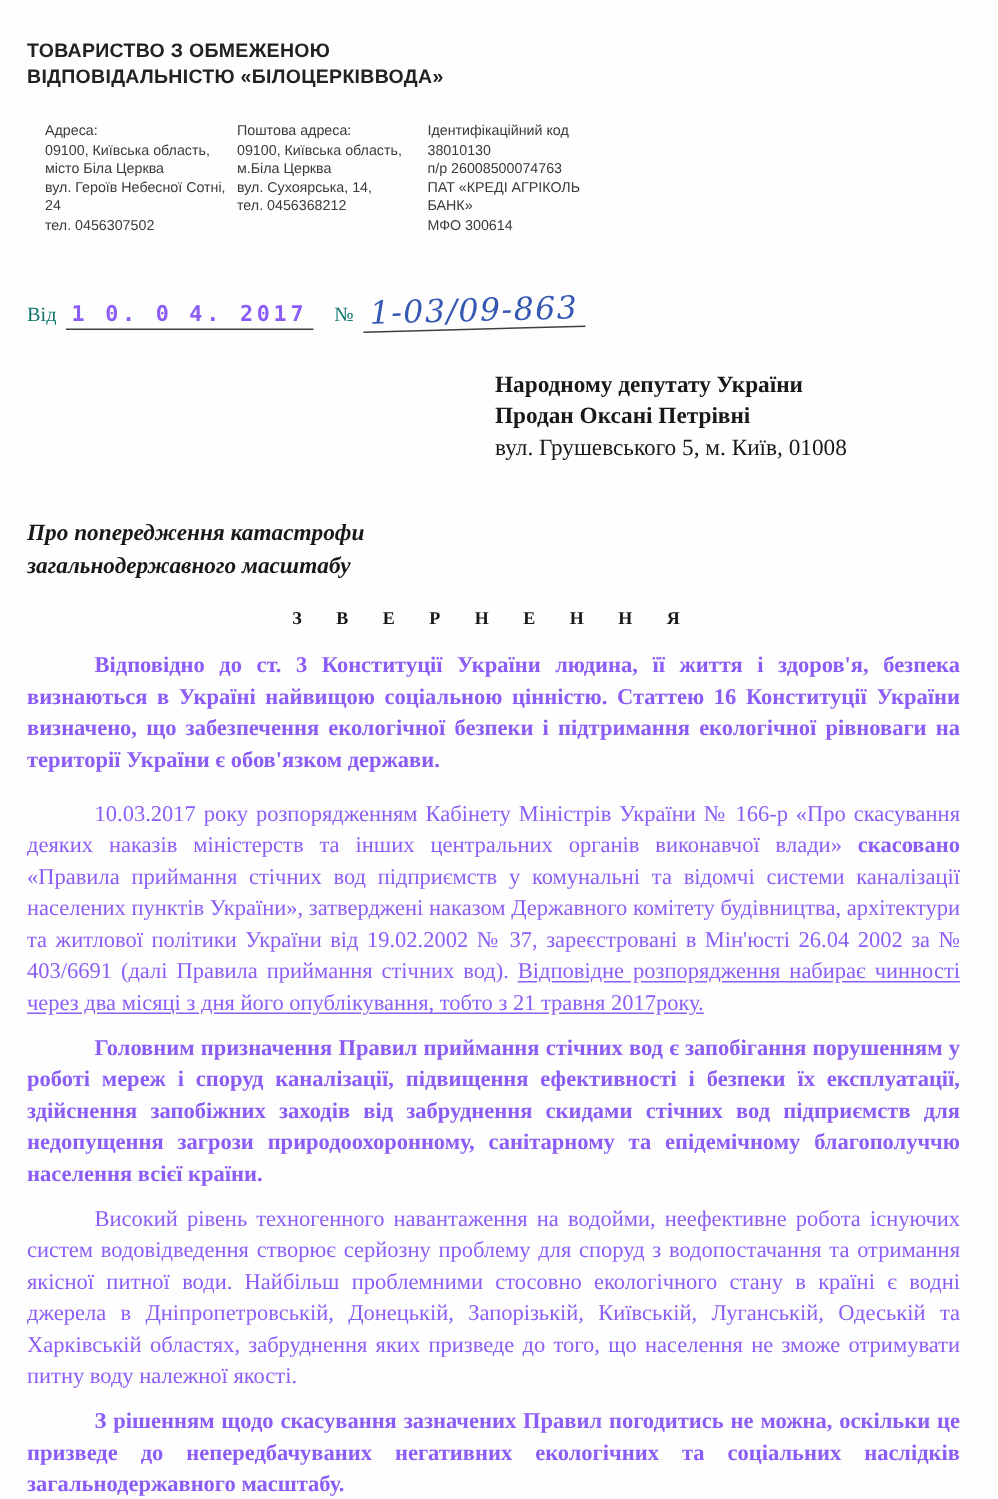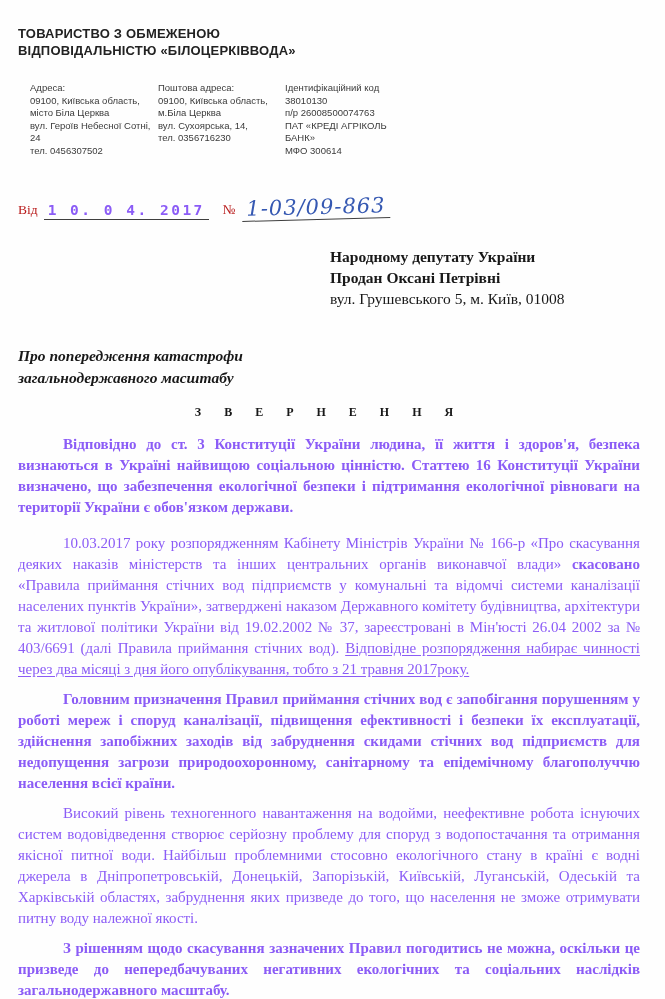--- a/index.html
+++ b/index.html
@@ -31,21 +31,21 @@
     font-family:"Liberation Sans", sans-serif;font-size:17.5px;color:#2b2b2b;letter-spacing:.3px;
   }
   .logo-name b{font-weight:bold;}
   .logo-tagline{
     position:absolute;top:126px;left:128px;
     font-family:"Liberation Sans", sans-serif;font-weight:bold;font-size:12.5px;line-height:15.5px;color:#333;
   }
 
   
   .refline{margin-top:14px;display:flex;align-items:flex-end;height:30px;}
-  .ref-label{font-size:13.5px;color:#b91c1c;margin-right:6px;padding-bottom:2px;}
+  .ref-label{font-size:13.5px;color:#0f766e;margin-right:6px;padding-bottom:2px;}
   .ref-underline{border-bottom:1.4px solid #3f3f3f;text-align:center;padding:0 4px 1px 4px;}
   .date-stamp{
     min-width:96px;
     font-family:"DejaVu Sans Mono", monospace;font-weight:bold;font-size:14.5px;letter-spacing:2.5px;
   }
   .num-label{margin:0 6px 0 14px;}
   .handwritten{
     min-width:140px;
     font-family:"DejaVu Serif", serif;font-style:italic;font-size:21px;letter-spacing:1px;
     transform:rotate(-1.5deg);padding-bottom:0;
@@ -86,21 +86,21 @@
           <div>09100, Київська область,</div>
           <div>місто Біла Церква</div>
           <div>вул. Героїв Небесної Сотні, 24</div>
           <div>тел. 0456307502</div>
         </div>
       <div class="contact-col col-postal">
           <div>Поштова адреса:</div>
           <div>09100, Київська область,</div>
           <div>м.Біла Церква</div>
           <div>вул. Сухоярська, 14,</div>
-          <div>тел. 0356716230</div>
+          <div>тел. 0456368212</div>
         </div>
       <div class="contact-col col-bank">
           <div>Ідентифікаційний код</div>
           <div>38010130</div>
           <div>п/р 26008500074763</div>
           <div>ПАТ «КРЕДІ АГРІКОЛЬ</div>
           <div>БАНК»</div>
           <div>МФО 300614</div>
         </div>
     </div>

